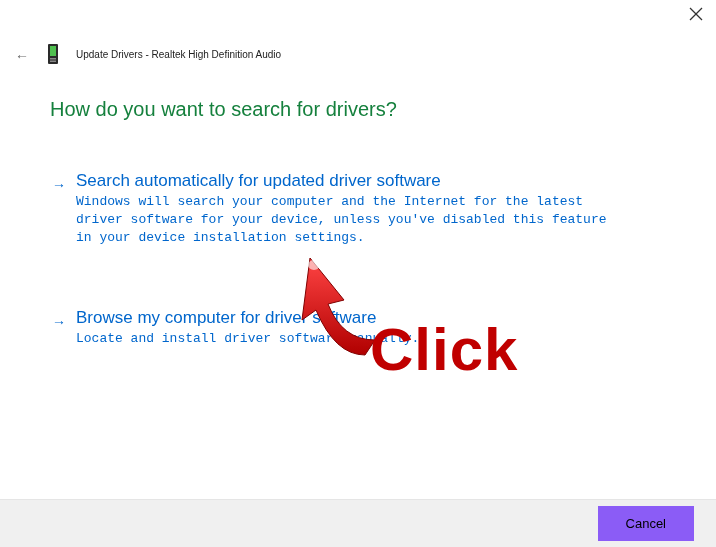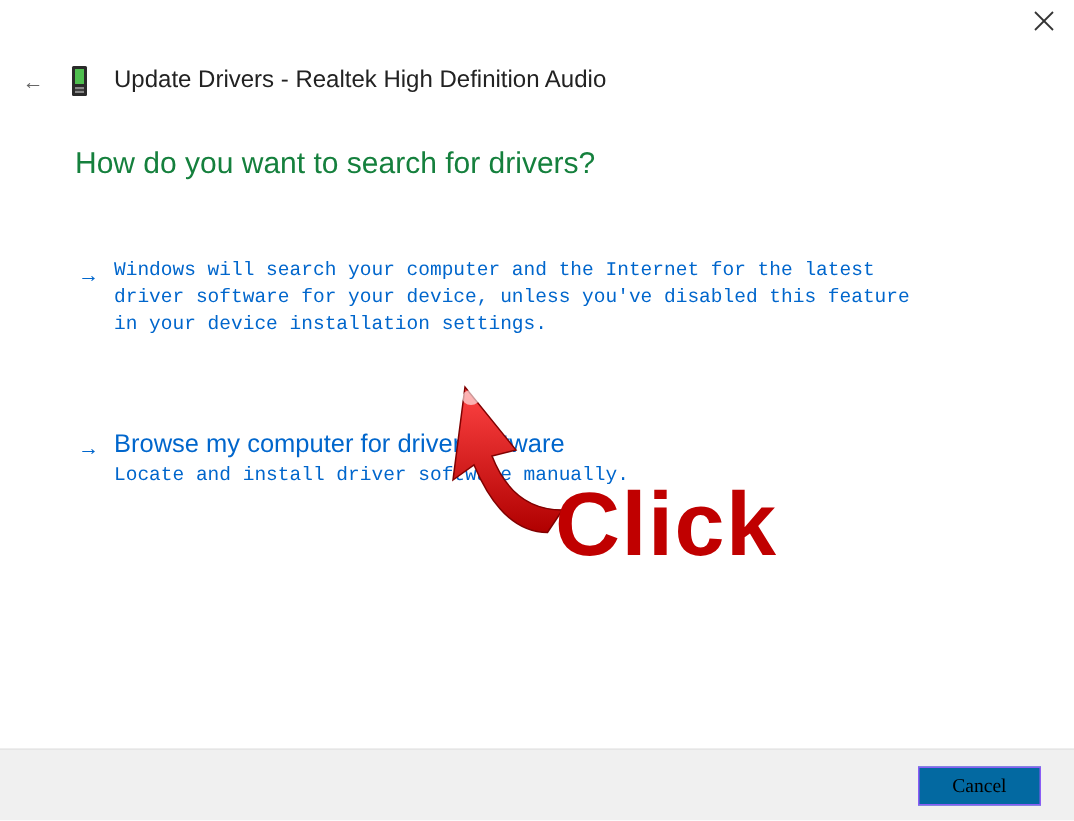--- a/index.html
+++ b/index.html
@@ -38,21 +38,21 @@
       cursor: pointer;
       width: 16px;
       text-align: center;
     }
     .driver-icon {
       width: 18px; height: 22px;
       display: inline-block;
     }
     .driver-icon svg { display: block; }
     .window-title {
-      font-size: 16px;
+      font-size: 10px;
       color: #222;
     }
     .content {
       position: absolute;
       top: 98px;
       left: 50px;
       right: 50px;
     }
     .heading {
       color: #15803d;
@@ -93,25 +93,25 @@
       bottom: 0; left: 0; right: 0;
       height: 48px;
       background: #f0f0f0;
       border-top: 1px solid #e5e5e5;
       display: flex;
       align-items: center;
       justify-content: flex-end;
       padding-right: 22px;
     }
     .cancel-btn {
-      background: #0369a1;
-      border: 1px solid #8b5cf6;
+      background: #8b5cf6;
+      border: 6px solid #8b5cf6;
       padding: 4px 22px;
       font-size: 13px;
-      font-family: Liberation Serif, serif;
+      font-family: Liberation Sans, sans-serif;
       cursor: pointer;
     }
     .annotation {
       position: absolute;
       left: 280px;
       top: 250px;
       pointer-events: none;
     }
     .annotation-text {
       position: absolute;
@@ -152,20 +152,21 @@
   </span>
   <span class="window-title">Update Drivers - Realtek High Definition Audio</span>
 </div>
 
 <div class="content">
   <h1 class="heading">How do you want to search for drivers?</h1>
 
   <div class="option">
     <span class="option-arrow">→</span>
     <div class="option-body">
+      <div class="option-title">Search automatically for updated driver software</div>
       <div class="option-desc">Windows will search your computer and the Internet for the latest driver software for your device, unless you've disabled this feature in your device installation settings.</div>
     </div>
   </div>
 
   <div class="option">
     <span class="option-arrow">→</span>
     <div class="option-body">
       <div class="option-title">Browse my computer for driver software</div>
       <div class="option-desc">Locate and install driver software manually.</div>
     </div>

